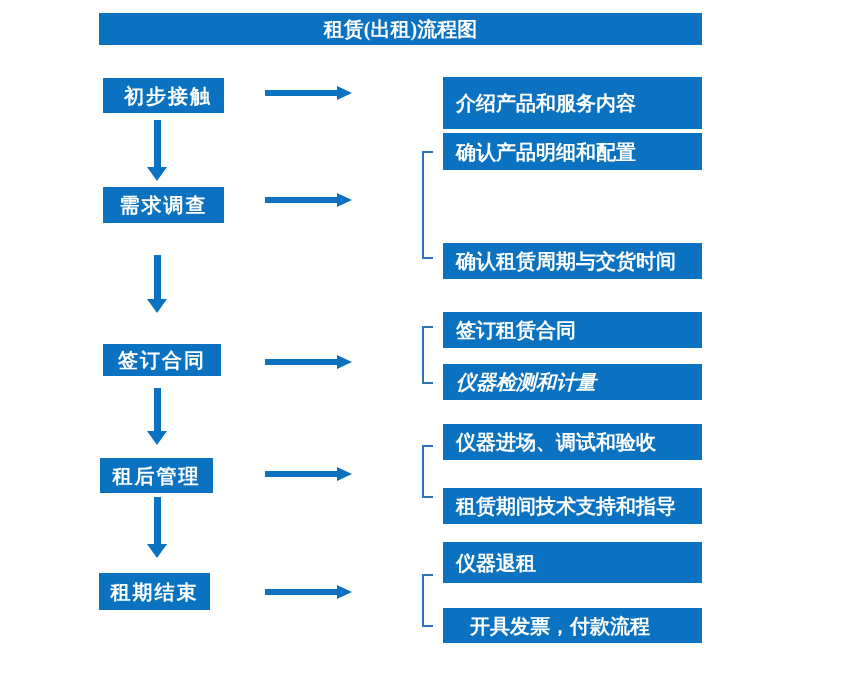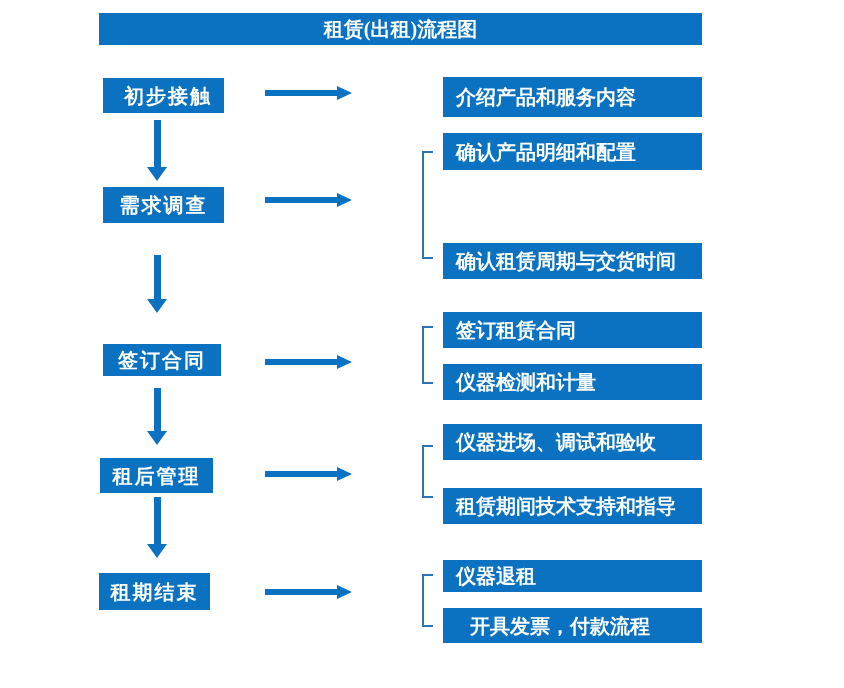--- a/index.html
+++ b/index.html
@@ -35,29 +35,29 @@
     left: 99px; top: 13px; width: 603px; height: 32px;
     justify-content: center;
   }
   .lbox { justify-content: center; letter-spacing: 2px; }
   #lb1 { left: 103px; top:  78px; width: 121px; height: 35px; padding-left: 9px; }
   #lb2 { left: 103px; top: 187px; width: 121px; height: 36px; font-family: Liberation Serif, serif; }
   #lb3 { left: 103px; top: 344px; width: 118px; height: 32px; }
   #lb4 { left: 100px; top: 458px; width: 113px; height: 35px; }
   #lb5 { left:  99px; top: 573px; width: 111px; height: 37px; }
   .rbox { left: 443px; width: 259px; padding-left: 13px; justify-content: flex-start; }
-  #rb1  { top:  77px; height: 40px; }
+  #rb1  { top:  77px; height: 52px; }
   #rb2  { top: 133px; height: 37px; }
   #rb3  { top: 186px; height: 37px; }
   #rb4  { top: 243px; height: 36px; }
   #rb5  { top: 312px; height: 36px; }
-  #rb6  { top: 364px; height: 36px; }
+  #rb6  { top: 364px; height: 36px; font-style: italic; }
   #rb7  { top: 424px; height: 36px; }
   #rb8  { top: 488px; height: 36px; }
-  #rb9  { top: 560px; height: 32px; }
+  #rb9  { top: 542px; height: 41px; }
   #rb10 { top: 608px; height: 35px; padding-left: 27px; }
 
   
   .harrow {
     position: absolute;
     left: 265px; width: 87px; height: 14px;
     display: flex; align-items: center;
   }
   .harrow .shaft { flex: 1; height: 6px; background: var(--blue); }
   .harrow .head {

